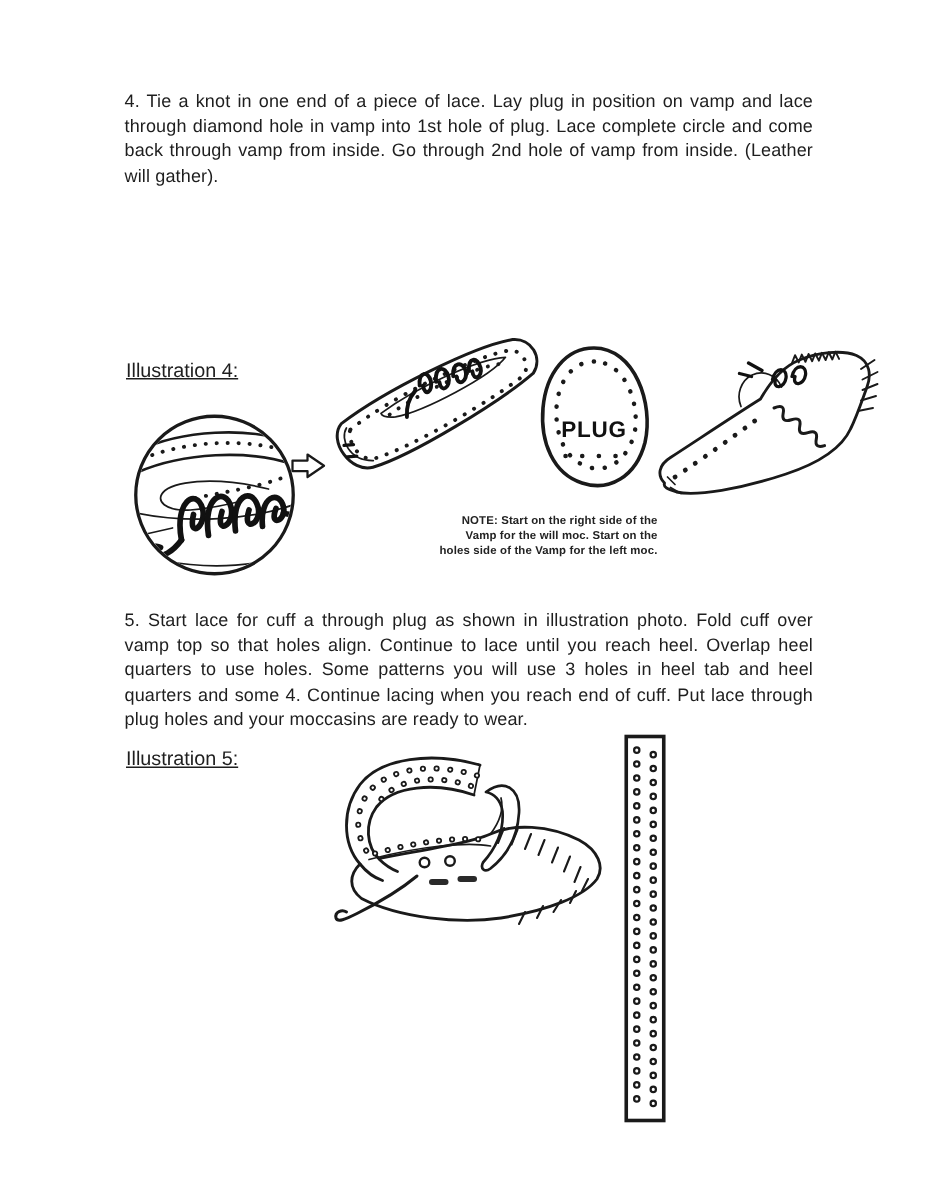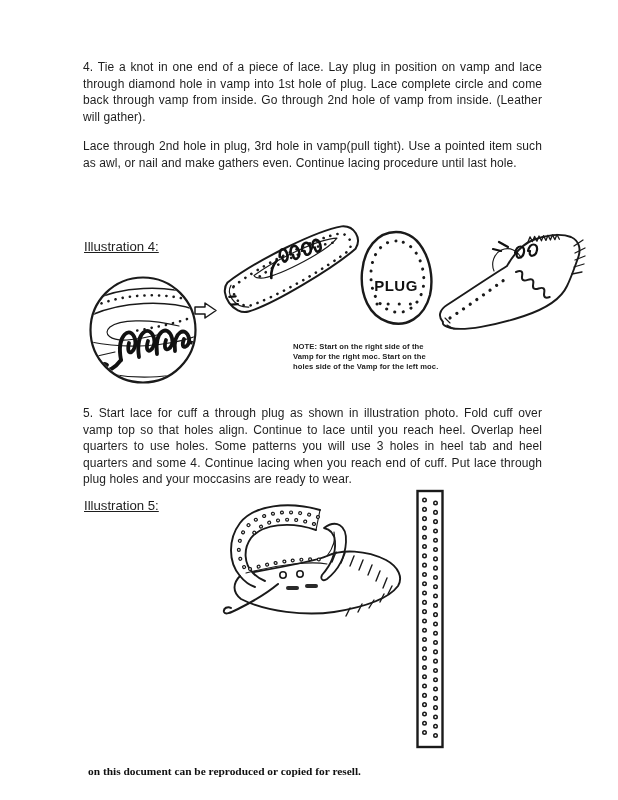--- a/index.html
+++ b/index.html
@@ -11,21 +11,21 @@
   .para {
     position:absolute; left:83px; width:459px;
     font-size:12px; line-height:16.6px; letter-spacing:0.1px;
     text-align:justify;
     margin-top:10px;
   }
   .ill-label { position:absolute; left:84px; font-size:13.2px;text-decoration:underline; }
   .note {
     position:absolute; left:293px; top:342px;
     font-size:7.6px; line-height:10.2px; font-weight:bold;
-    letter-spacing:0.1px; color:#222; white-space:nowrap;
+    letter-spacing:0.1px; color:#222; white-space:nowrap;text-align:right;
   }
   .copyright {
     position:absolute; left:88px; top:764px; width:470px;
     font-family:"Liberation Serif", serif; font-weight:bold;
     font-size:11.4px; line-height:14.8px; color:#101010; white-space:nowrap;
   }
   .drawing { position:absolute; }
   
   .ln   { fill:none; stroke:#1a1a1a; stroke-width:1.7; stroke-linecap:round; stroke-linejoin:round; }
   .thin { stroke-width:1.15; }
@@ -35,21 +35,20 @@
   .plugText { font:bold 15px "Liberation Sans", sans-serif; text-anchor:middle; fill:#111; letter-spacing:0.5px; }
   .hole { fill:#fff; stroke:#1a1a1a; stroke-width:1.6; }
   .slot { fill:#2a2a2a; stroke:none; }
 </style>
 </head>
 <body>
 
 <div class="page">
 
   <div class="para" style="top:49px">4. Tie a knot in one end of a piece of lace. Lay plug in position on vamp and lace through diamond hole in vamp into 1st hole of plug. Lace complete circle and come back through vamp from inside. Go through 2nd hole of vamp from inside. (Leather will gather).</div>
-  <div class="para" style="top:128px">Lace through 2nd hole in plug, 3rd hole in vamp(pull tight). Use a pointed item such as awl, or nail and make gathers even. Continue lacing procedure until last hole.</div>
 
   <div class="ill-label" style="top:239px">Illustration 4:</div>
 
   <svg class="drawing" style="left:75px; top:222px" width="543" height="168" viewBox="0 0 543 168">
 
     <g>
       <circle class="ln" style="stroke-width:2.2" cx="68" cy="108" r="52.5"></circle>
       <clipPath id="cc">
           <circle cx="68" cy="108" r="51.3"></circle>
         </clipPath>
@@ -109,21 +108,21 @@
         <path class="ln" style="stroke-width:1.3" d="M 0 0 l 2.5 -5 l 2 5 l 2.5 -5 l 2 5 l 2.5 -5 l 2 5 l 2.5 -5 l 2 5 l 2.5 -5 l 2 5 l 2.5 -5 l 2 5 l 2.5 -5 l 2 5"></path>
       </g>
       <path class="ln" style="stroke-width:1.3" d="M 499 24 L 508 18 M 500 31 L 510 26 M 500 38 L 510 34 M 499 45 L 509 42 M 497 52 L 507 50"></path>
       <path class="lace" style="stroke-width:2.2" d="M 440 31 c 2 -9 10 -8 9 -1 c -1 7 -9 8 -7 1 m 11 -2 c 2 -9 10 -8 9 -1 c -1 7 -9 8 -7 1 m -22 -4 l -9 -5 m 2 9 l -8 -2"></path>
       <path class="ln thin" d="M 372 103 l 7 4 M 370 96 l 5 5"></path>
     </g>
   </svg>
 
   <div class="note">
     <div>NOTE: Start on the right side of the</div>
-    <div>Vamp for the right moc. Start on the</div>
+    <div>Vamp for the will moc. Start on the</div>
     <div>holes side of the Vamp for the left moc.</div>
   </div>
 
   <div class="para" style="top:395px">5. Start lace for cuff a through plug as shown in illustration photo. Fold cuff over vamp top so that holes align. Continue to lace until you reach heel. Overlap heel quarters to use holes. Some patterns you will use 3 holes in heel tab and heel quarters and some 4. Continue lacing when you reach end of cuff. Put lace through plug holes and your moccasins are ready to wear.</div>
 
   <div class="ill-label" style="top:498px">Illustration 5:</div>
 
   <svg class="drawing" style="left:188px; top:486px" width="262" height="268" viewBox="0 0 262 268">
 
     <g>
@@ -156,16 +155,15 @@
     <g>
       <rect x="229.5" y="5" width="25" height="256" style="fill:#fff;stroke:#1a1a1a;stroke-width:2.4"></rect>
       <path style="fill:none;stroke:#1a1a1a;stroke-width:5;stroke-dasharray:0.1 9.2;stroke-linecap:round" d="M 236.5 14 L 236.5 253"></path>
       <path style="fill:none;stroke:#fff;stroke-width:2;stroke-dasharray:0.1 9.2;stroke-linecap:round" d="M 236.5 14 L 236.5 253"></path>
       <path style="fill:none;stroke:#1a1a1a;stroke-width:5;stroke-dasharray:0.1 9.2;stroke-linecap:round" d="M 247.5 17 L 247.5 256"></path>
       <path style="fill:none;stroke:#fff;stroke-width:2;stroke-dasharray:0.1 9.2;stroke-linecap:round" d="M 247.5 17 L 247.5 256"></path>
     </g>
   </svg>
 
   <div class="copyright">
-    <div>on this document can be reproduced or copied for resell.</div>
   </div>
 
 </div>
 
 </body></html>

